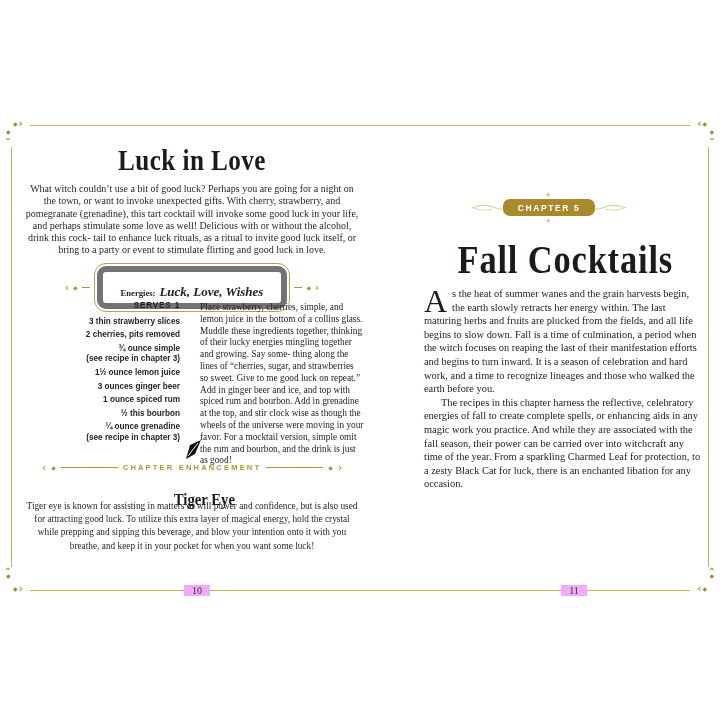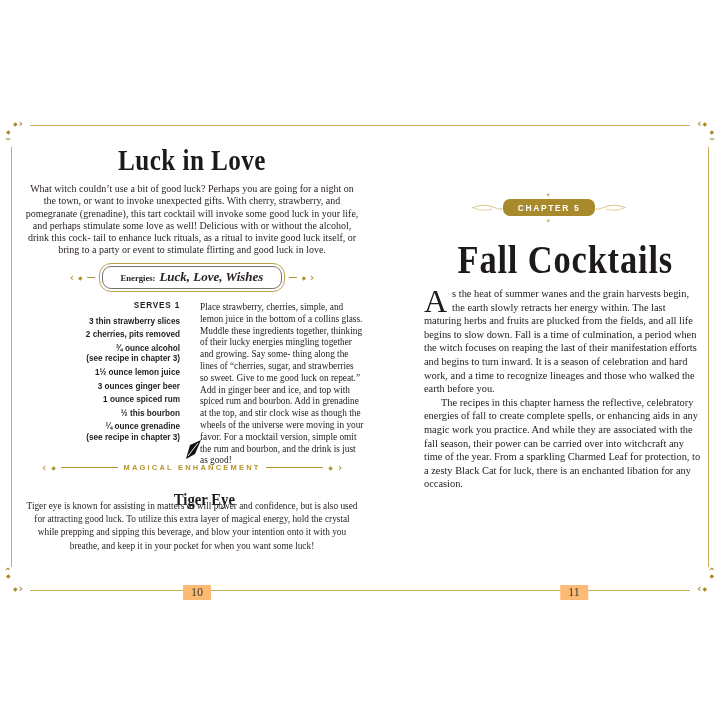--- a/index.html
+++ b/index.html
@@ -35,21 +35,21 @@
   
   .lp-title { position:absolute; left:32px; top:141px; width:320px; text-align:center; }
   .lp-title .cond { font-size:30px; letter-spacing:0.5px; }
 
   .lp-intro { position:absolute; left:24px; top:183px; width:336px; text-align:center;
               font-size:10px; line-height:12.3px; color:#2b2422; }
 
   .energies-row { position:absolute; left:32px; top:263px; width:320px;
                   display:flex; align-items:center; justify-content:center; gap:4px; }
   .en-out { border:1px solid #bfa04a; border-radius:12px; padding:2px; background:#fff; }
-  .en-in  { border:1px solid #737373; border-radius:9px; padding:2px 18px 3px;
+  .en-in  { border:6px solid #737373; border-radius:9px; padding:12px 18px 3px;
             display:flex; gap:4px; align-items:baseline; white-space:nowrap; }
   .en-label { font-weight:700; font-size:8.6px; }
   .en-value { font-style:italic; font-weight:700; font-size:13px; }
   .mini-line { width:8px; height:1px; background:#b5952f; }
 
   .lp-ing { position:absolute; left:26px; top:301px; width:154px; text-align:right;
             font-family:"Liberation Sans", sans-serif; font-weight:700; font-size:8.2px;
             line-height:10.6px; color:#211d1c; }
   .serves { letter-spacing:0.8px; margin-bottom:5px; }
   .lp-ing ul { list-style:none; margin:0; padding:0; }
@@ -88,21 +88,21 @@
   .rp-title { position:absolute; left:399px; top:219px; width:300px; text-align:center; }
   .rp-title .cond { font-size:41px; letter-spacing:1px; }
 
   .rp-body { position:absolute; left:424px; top:287px; width:279px;
              font-size:10.4px; line-height:13.6px; color:#272120; }
   .rp-body p { margin:0; }
   .dropcap { float:left; font-size:32px; line-height:25px; padding:2px 5px 0 0; color:#1d1a19; }
   .rp-p2 { text-indent:17px; }
 
   
-  .pagenum { position:absolute; top:585px; font-size:12px; color:#3a3534; background:#fdba74;
+  .pagenum { position:absolute; top:585px; font-size:10px; color:#3a3534; background:#f0abfc;
              padding:0 8px; z-index:2; }
   .pn-left  { left:197px; transform:translateX(-50%); }
   .pn-right { left:574px; transform:translateX(-50%); }
 </style>
 </head>
 <body>
 
 <div class="sheet">
 
   <div class="bl l-top"></div>
@@ -165,21 +165,21 @@
       <span class="dia" style="color:#b5952f;">◆</span>
       <span class="chev" style="color:#b5952f;">›</span>
     </div>
 
     <div class="lp-ing">
       <div class="serves">SERVES 1</div>
       <ul>
         <li><span>3 thin strawberry slices</span></li>
         <li><span>2 cherries, pits removed</span></li>
         <li>
-          <div>¾ ounce alcohol</div>
+          <div>¾ ounce simple</div>
           <div>(see recipe in chapter 3)</div>
         </li>
         <li><span>1½ ounce lemon juice</span></li>
         <li><span>3 ounces ginger beer</span></li>
         <li><span>1 ounce spiced rum</span></li>
         <li><span>½ this bourbon</span></li>
         <li>
           <div>¼ ounce grenadine</div>
           <div>(see recipe in chapter 3)</div>
         </li>
@@ -192,21 +192,21 @@
       <svg width="19" height="21" viewBox="0 0 19 21">
         <path d="M2 20 L6 6 L17 1 L11 15 Z" fill="#14100d"></path>
         <path d="M4 17 L14 4" stroke="#ffffff" stroke-width="0.9" fill="none"></path>
       </svg>
     </div>
 
     <div class="divider">
       <span class="chev">‹</span>
       <span class="dia">◆</span>
       <span class="div-line"></span>
-      <span class="div-label">MAGICAL ENHANCEMENT</span>
+      <span class="div-label">CHAPTER ENHANCEMENT</span>
       <span class="div-line"></span>
       <span class="dia">◆</span>
       <span class="chev">›</span>
     </div>
 
     <h2 class="lp-h2" style="margin:12px;">
       <span class="cond">Tiger Eye</span>
     </h2>
 
     <p class="lp-enh" style="margin:0;">Tiger eye is known for assisting in matters of will power and confidence, but is also used for attracting good luck. To utilize this extra layer of magical energy, hold the crystal while prepping and sipping this beverage, and blow your intention onto it with you breathe, and keep it in your pocket for when you want some luck!</p>

